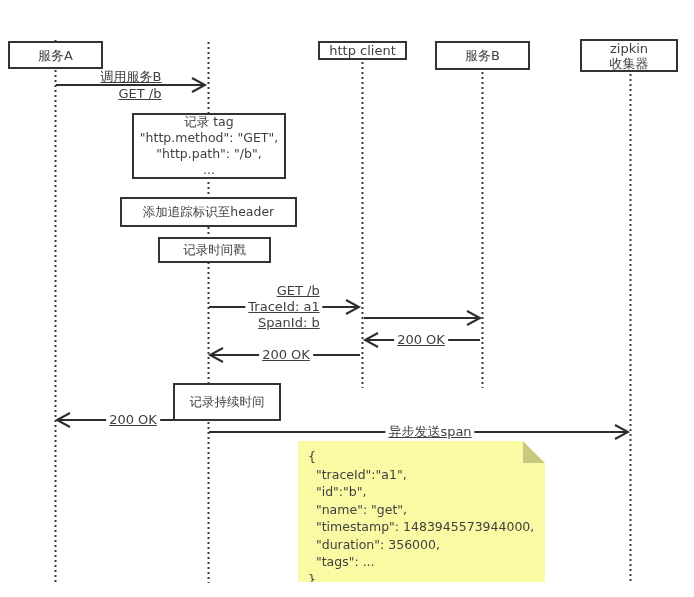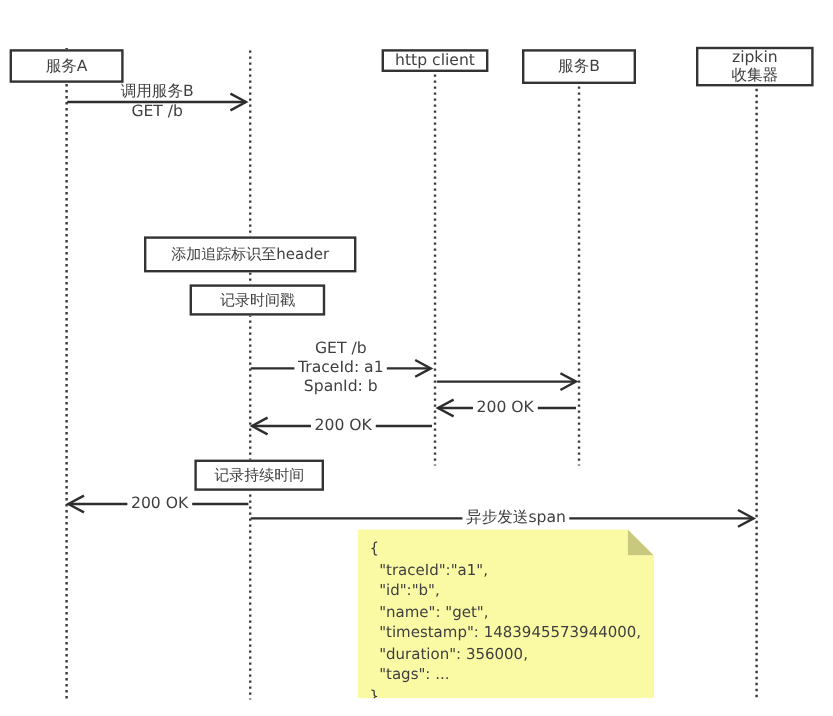--- a/index.html
+++ b/index.html
@@ -12,22 +12,22 @@
     position:absolute;box-sizing:border-box;border:2px solid #333333;background:#ffffff;
     display:flex;align-items:center;justify-content:center;text-align:center;
     font-size:13px;line-height:15px;white-space:pre-line;z-index:3;margin-top:28px;
   }
   .pbox{
     position:absolute;box-sizing:border-box;border:2px solid #333333;background:#ffffff;
     display:flex;align-items:center;justify-content:center;text-align:center;
     font-size:12.5px;line-height:16px;white-space:pre-line;z-index:3;
   }
   .mlabel{
-    position:absolute;transform:translate(-50%,-50%);text-align:center;
-    font-size:13px;line-height:17px;white-space:pre-line;z-index:2;
+    position:absolute;transform:translate(-50%,-50%);text-align:right;
+    font-size:13px;line-height:17px;white-space:pre-line;z-index:2;text-decoration:underline;
   }
   .mlabel.bg{background:#ffffff;padding:0 3px;line-height:16px;}
   .note{
     position:absolute;left:298px;top:441px;width:247px;height:141px;
     background:#fafaa5;z-index:4;
     -webkit-clip-path:polygon(0 0,225px 0,247px 22px,247px 141px,0 141px);
     clip-path:polygon(0 0,225px 0,247px 22px,247px 141px,0 141px);
   }
   .note-fold{
     position:absolute;left:225px;top:0;width:22px;height:22px;background:#c8c87e;
@@ -86,27 +86,33 @@
     <span>http client</span>
   </div>
   <div class="actor" style="left:435px;top:13px;width:95px;height:29px">
     <span>服务B</span>
   </div>
   <div class="actor" style="left:580px;top:11px;width:98px;height:33px">
     <span>zipkin
 收集器</span>
   </div>
 
+  <div class="pbox" style="left:132px;top:113px;width:154px;height:66px">
+    <span>记录 tag
+"http.method": "GET",
+"http.path": "/b",
+...</span>
+  </div>
   <div class="pbox" style="left:120px;top:197px;width:177px;height:30px">
     <span>添加追踪标识至header</span>
   </div>
   <div class="pbox" style="left:158px;top:237px;width:113px;height:26px">
     <span>记录时间戳</span>
   </div>
-  <div class="pbox" style="left:162px;top:383px;width:108px;height:26px">
+  <div class="pbox" style="left:173px;top:383px;width:108px;height:38px">
     <span>记录持续时间</span>
   </div>
 
   <div class="mlabel" style="left:131px;top:85px">调用服务B
 GET /b</div>
   <div class="mlabel bg" style="left:284px;top:307px">GET /b
 TraceId: a1
 SpanId: b</div>
   <div class="mlabel bg" style="left:421px;top:340px">200 OK</div>
   <div class="mlabel bg" style="left:286px;top:355px">200 OK</div>

